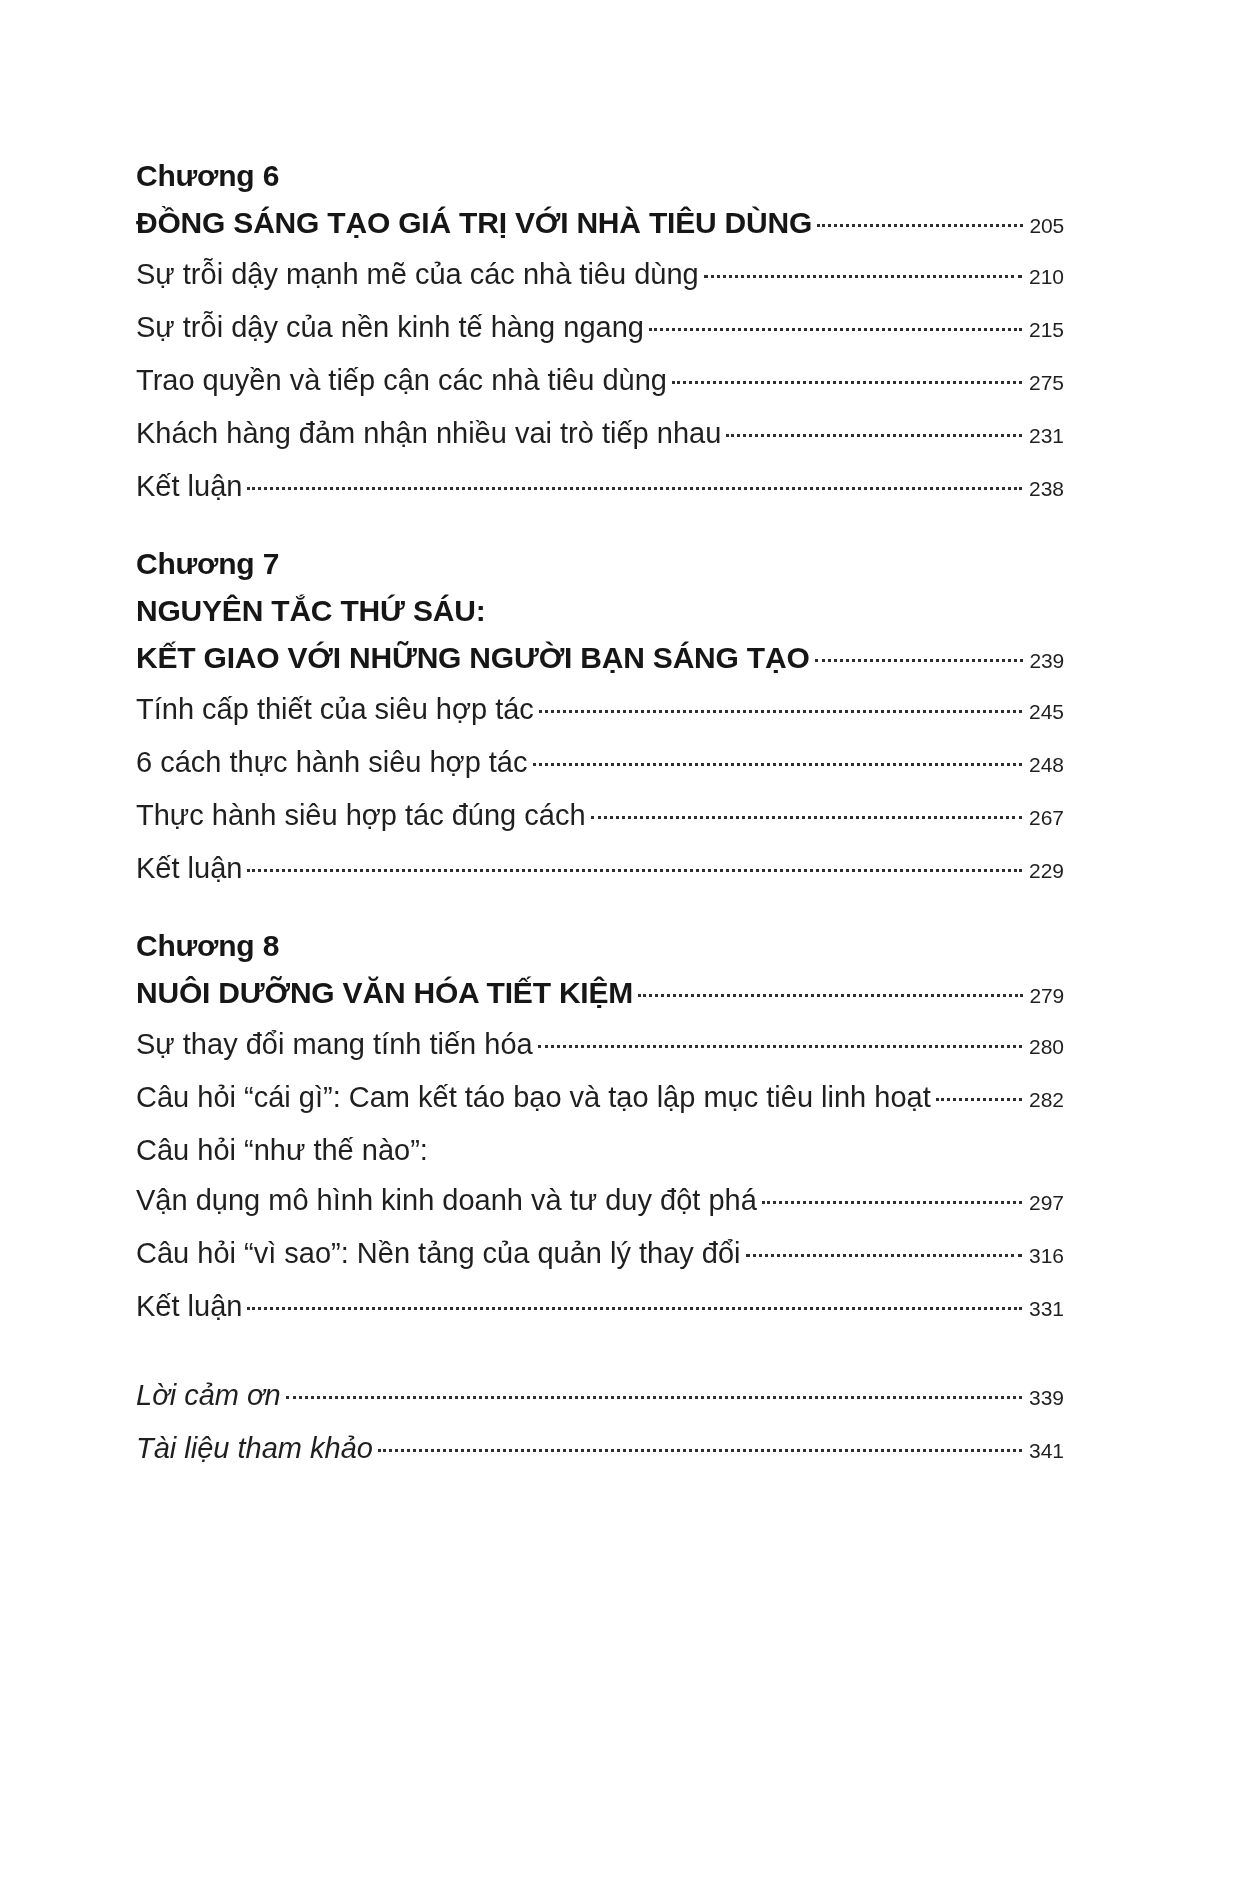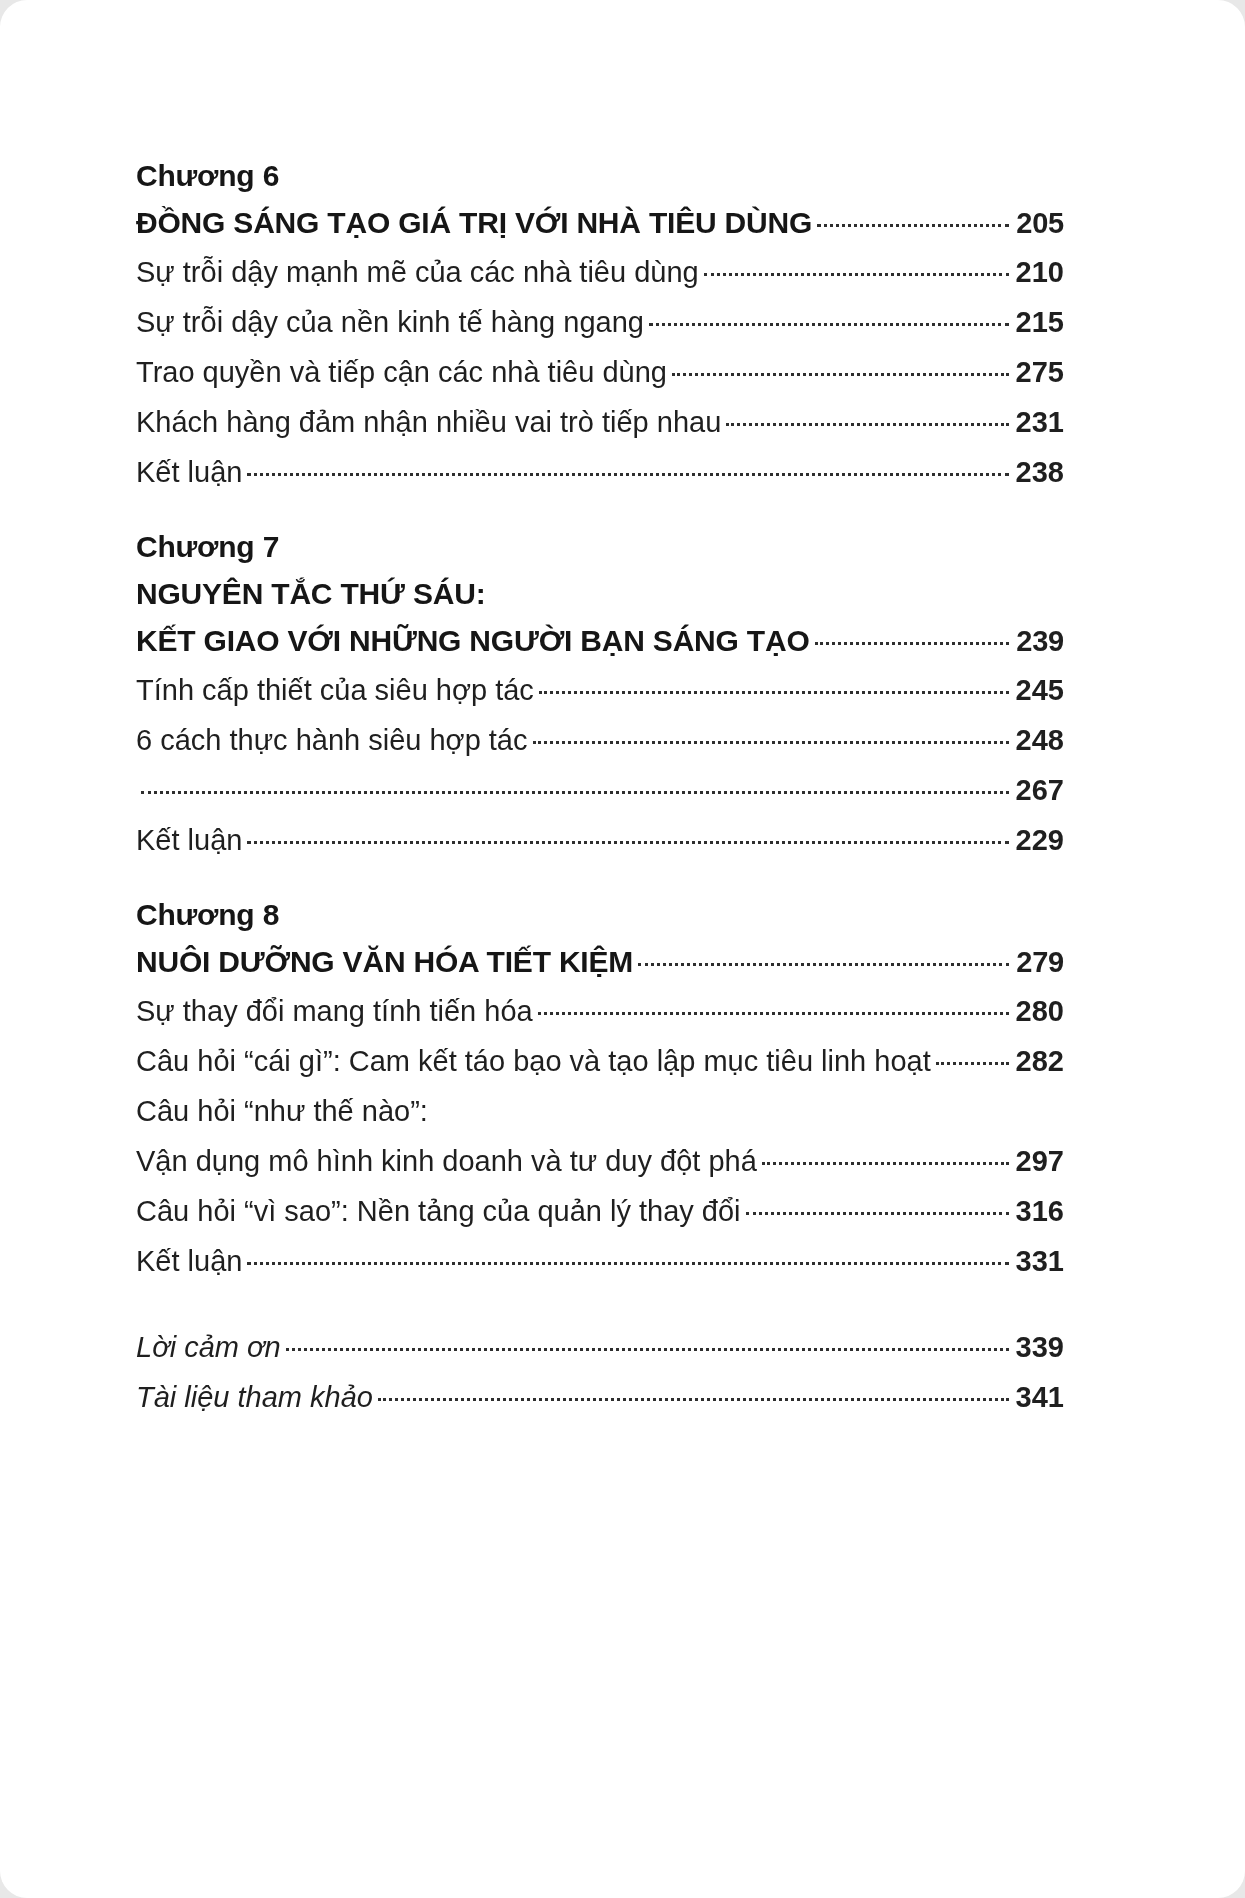--- a/index.html
+++ b/index.html
@@ -10,21 +10,20 @@
   }
   .page {
     position: relative;
     width: 1245px;
     height: 1898px;
     margin: 0 auto;
     background: #ffffff;
     font-family: "Liberation Sans", "DejaVu Sans", sans-serif;
     color: #1f1f1f;
     overflow: hidden;
-    border-radius: 27px;
   }
   .toc {
     position: absolute;
     left: 136px;
     top: 152px;
     width: 928px;
   }
   .row {
     display: flex;
     align-items: baseline;
@@ -45,22 +44,22 @@
   .leader {
     flex: 1 1 auto;
     min-width: 18px;
     border-bottom: 3px dotted #2e2e2e;
     position: relative;
     top: -6px;
     margin-left: 5px;
     margin-right: 2px;
   }
   .pg {
-    font-weight: 700;
-    font-size: 29px;
+    font-weight: 400;
+    font-size: 21px;
     padding-left: 5px;
     color: #1f1f1f;
   }
   .toc-section {
     margin-top: 26px;
   }
   .toc-section:first-child {
     margin-top: 0;
   }
   .back-matter {
@@ -123,20 +122,21 @@
           <span class="entry-text">Tính cấp thiết của siêu hợp tác</span>
           <span class="leader"></span>
           <span class="pg">245</span>
         </div>
         <div class="row entry">
           <span class="entry-text">6 cách thực hành siêu hợp tác</span>
           <span class="leader"></span>
           <span class="pg">248</span>
         </div>
         <div class="row entry">
+          <span class="entry-text">Thực hành siêu hợp tác đúng cách</span>
           <span class="leader"></span>
           <span class="pg">267</span>
         </div>
         <div class="row entry">
           <span class="entry-text">Kết luận</span>
           <span class="leader"></span>
           <span class="pg">229</span>
         </div>
       </section>
       <section class="toc-section">

